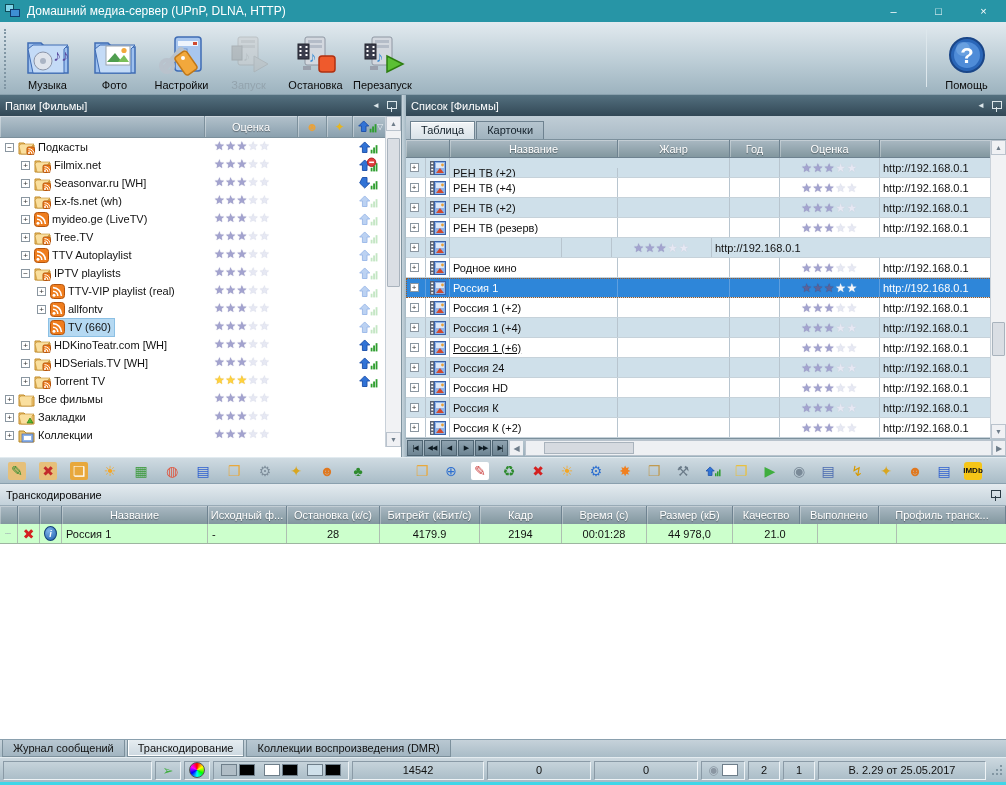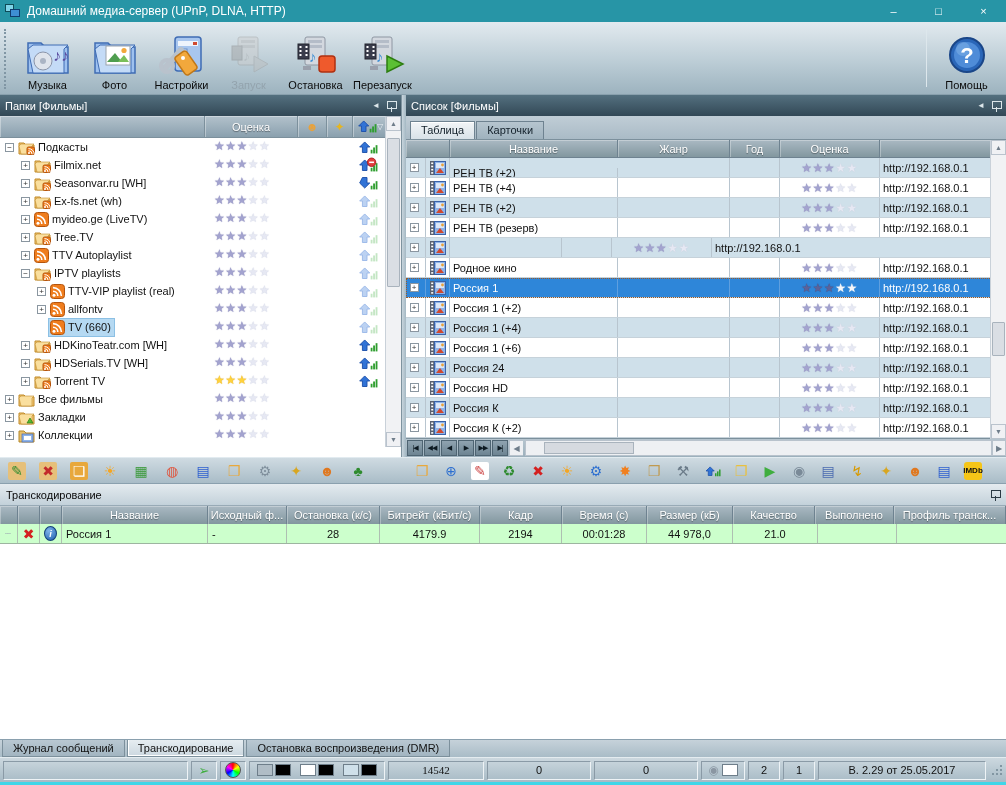--- a/index.html
+++ b/index.html
@@ -939,21 +939,21 @@
                 <rect x="1.2" y="1.5" width="2" height="1.6" fill="#fff"></rect>
                 <rect x="1.2" y="4.7" width="2" height="1.6" fill="#fff"></rect>
                 <rect x="1.2" y="7.9" width="2" height="1.6" fill="#fff"></rect>
                 <rect x="1.2" y="11.1" width="2" height="1.6" fill="#fff"></rect>
                 <rect x="4.5" y="0.5" width="11" height="13" fill="#8fb4e8" stroke="#3a62a8"></rect>
                 <rect x="6" y="2" width="8" height="5" fill="#dce8f8"></rect>
                 <path d="M6 12 L10 7 L14 12 Z" fill="#d0482e"></path>
                 <circle cx="12.5" cy="4" r="1.4" fill="#e8a23c"></circle>
               </svg>
             </div>
-            <div class="lc" style="width: 168px;">Россия 1 (+6)</div>
+            <div class="lc" style="width: 168px; text-decoration: underline;">Россия 1 (+6)</div>
             <div class="lc" style="width: 112px;"></div>
             <div class="lc" style="width: 50px;"></div>
             <div class="lc center" style="width: 100px;">
               <span class="st f ">★</span>
               <span class="st f ">★</span>
               <span class="st f ">★</span>
               <span class="st e ">★</span>
               <span class="st e ">★</span>
             </div>
             <div class="lc" style="flex: 1 1 0%; border-right: none;">http://192.168.0.1</div>
@@ -1154,21 +1154,21 @@
         <div class="tth" style="width: 18px;"></div>
         <div class="tth" style="width: 22px;"></div>
         <div class="tth" style="width: 22px;"></div>
         <div class="tth" style="width: 146px;">Название</div>
         <div class="tth" style="width: 79px;">Исходный ф...</div>
         <div class="tth" style="width: 93px;">Остановка (к/с)</div>
         <div class="tth" style="width: 100px;">Битрейт (кБит/с)</div>
         <div class="tth" style="width: 82px;">Кадр</div>
         <div class="tth" style="width: 85px;">Время (с)</div>
         <div class="tth" style="width: 86px;">Размер (кБ)</div>
-        <div class="tth" style="width: 82px;">Качество</div>
+        <div class="tth" style="width: 67px;">Качество</div>
         <div class="tth" style="width: 79px;">Выполнено</div>
         <div class="tth" style="flex: 1 1 0%;">Профиль транск...</div>
       </div>
     <div class="tdr" id="trans-row">
         <div class="ttd center" style="width: 18px;">
           <span class="dots3">┄</span>
         </div>
         <div class="ttd center" style="width: 22px;">
           <span style="color:#d42020;font-size:14px;font-weight:bold">✖</span>
         </div>
@@ -1185,21 +1185,21 @@
         <div class="ttd center" style="width: 85px;">21.0</div>
         <div class="ttd center" style="width: 79px;"></div>
         <div class="ttd" style="flex: 1 1 0%; margin-top: 42px;">Фильмы (основной)</div>
       </div>
   </div>
   <div class="transwhite" style="height:195px"></div>
 
   <div class="btabs" id="bottom-tabs">
       <div class="btab">Журнал сообщений</div>
       <div class="btab active">Транскодирование</div>
-      <div class="btab">Остановка воспроизведения (DMR)</div>
+      <div class="btab">Коллекции воспроизведения (DMR)</div>
     </div>
 
   <div class="statusbar" id="status-bar">
       <div class="sbox grow"></div>
       <div class="sbox" style="width: 26px;">
         <span style="color:#3fae3f;font-size:13px;font-weight:bold">➢</span>
       </div>
       <div class="sbox" style="width: 26px;">
         <span class="wheel"></span>
       </div>
@@ -1210,21 +1210,21 @@
         </span>
         <span class="swpair">
           <span class="sw" style="background:#ffffff"></span>
           <span class="sw" style="background:#000000"></span>
         </span>
         <span class="swpair">
           <span class="sw" style="background:#cfe0ea"></span>
           <span class="sw" style="background:#000000"></span>
         </span>
       </div>
-      <div class="sbox" style="width: 96px; font-family: Liberation Serif, serif;">14542</div>
+      <div class="sbox" style="width: 132px;">14542</div>
       <div class="sbox" style="width: 104px;">0</div>
       <div class="sbox" style="width: 104px;">0</div>
       <div class="sbox" style="width: 44px;">
         <span style="color:#8a96a2;font-size:12px">◉</span>
         <span class="sw" style="background:#fff"></span>
       </div>
       <div class="sbox" style="width: 32px;">2</div>
       <div class="sbox" style="width: 32px;">1</div>
       <div class="sbox" style="width: 168px;">В. 2.29 от 25.05.2017</div>
       <div class="grip9"></div>

